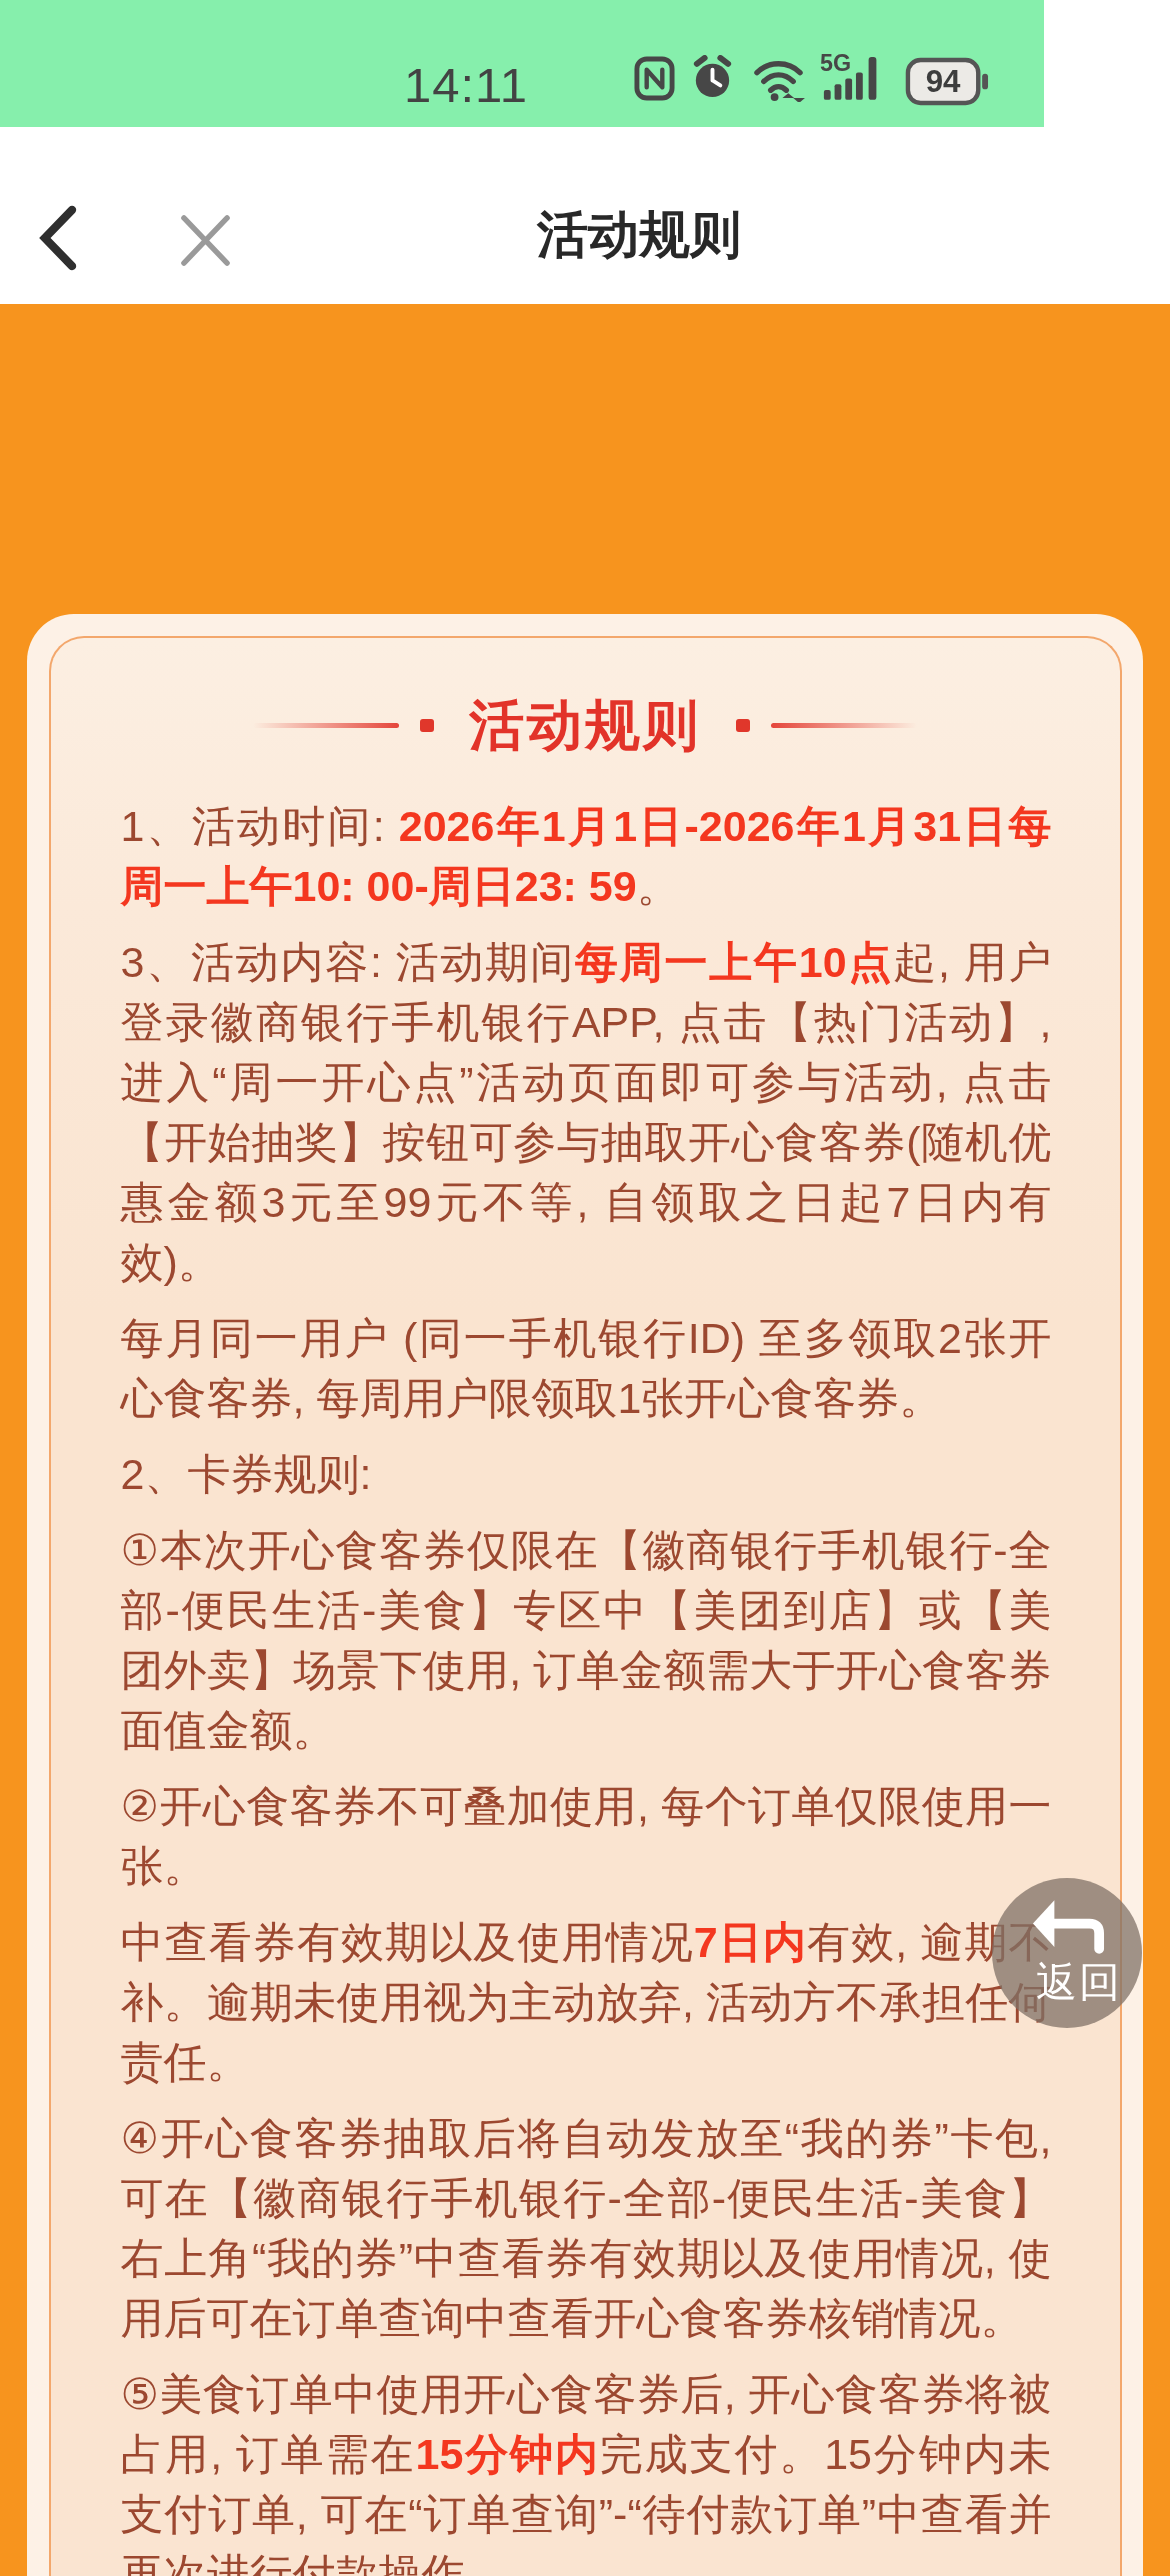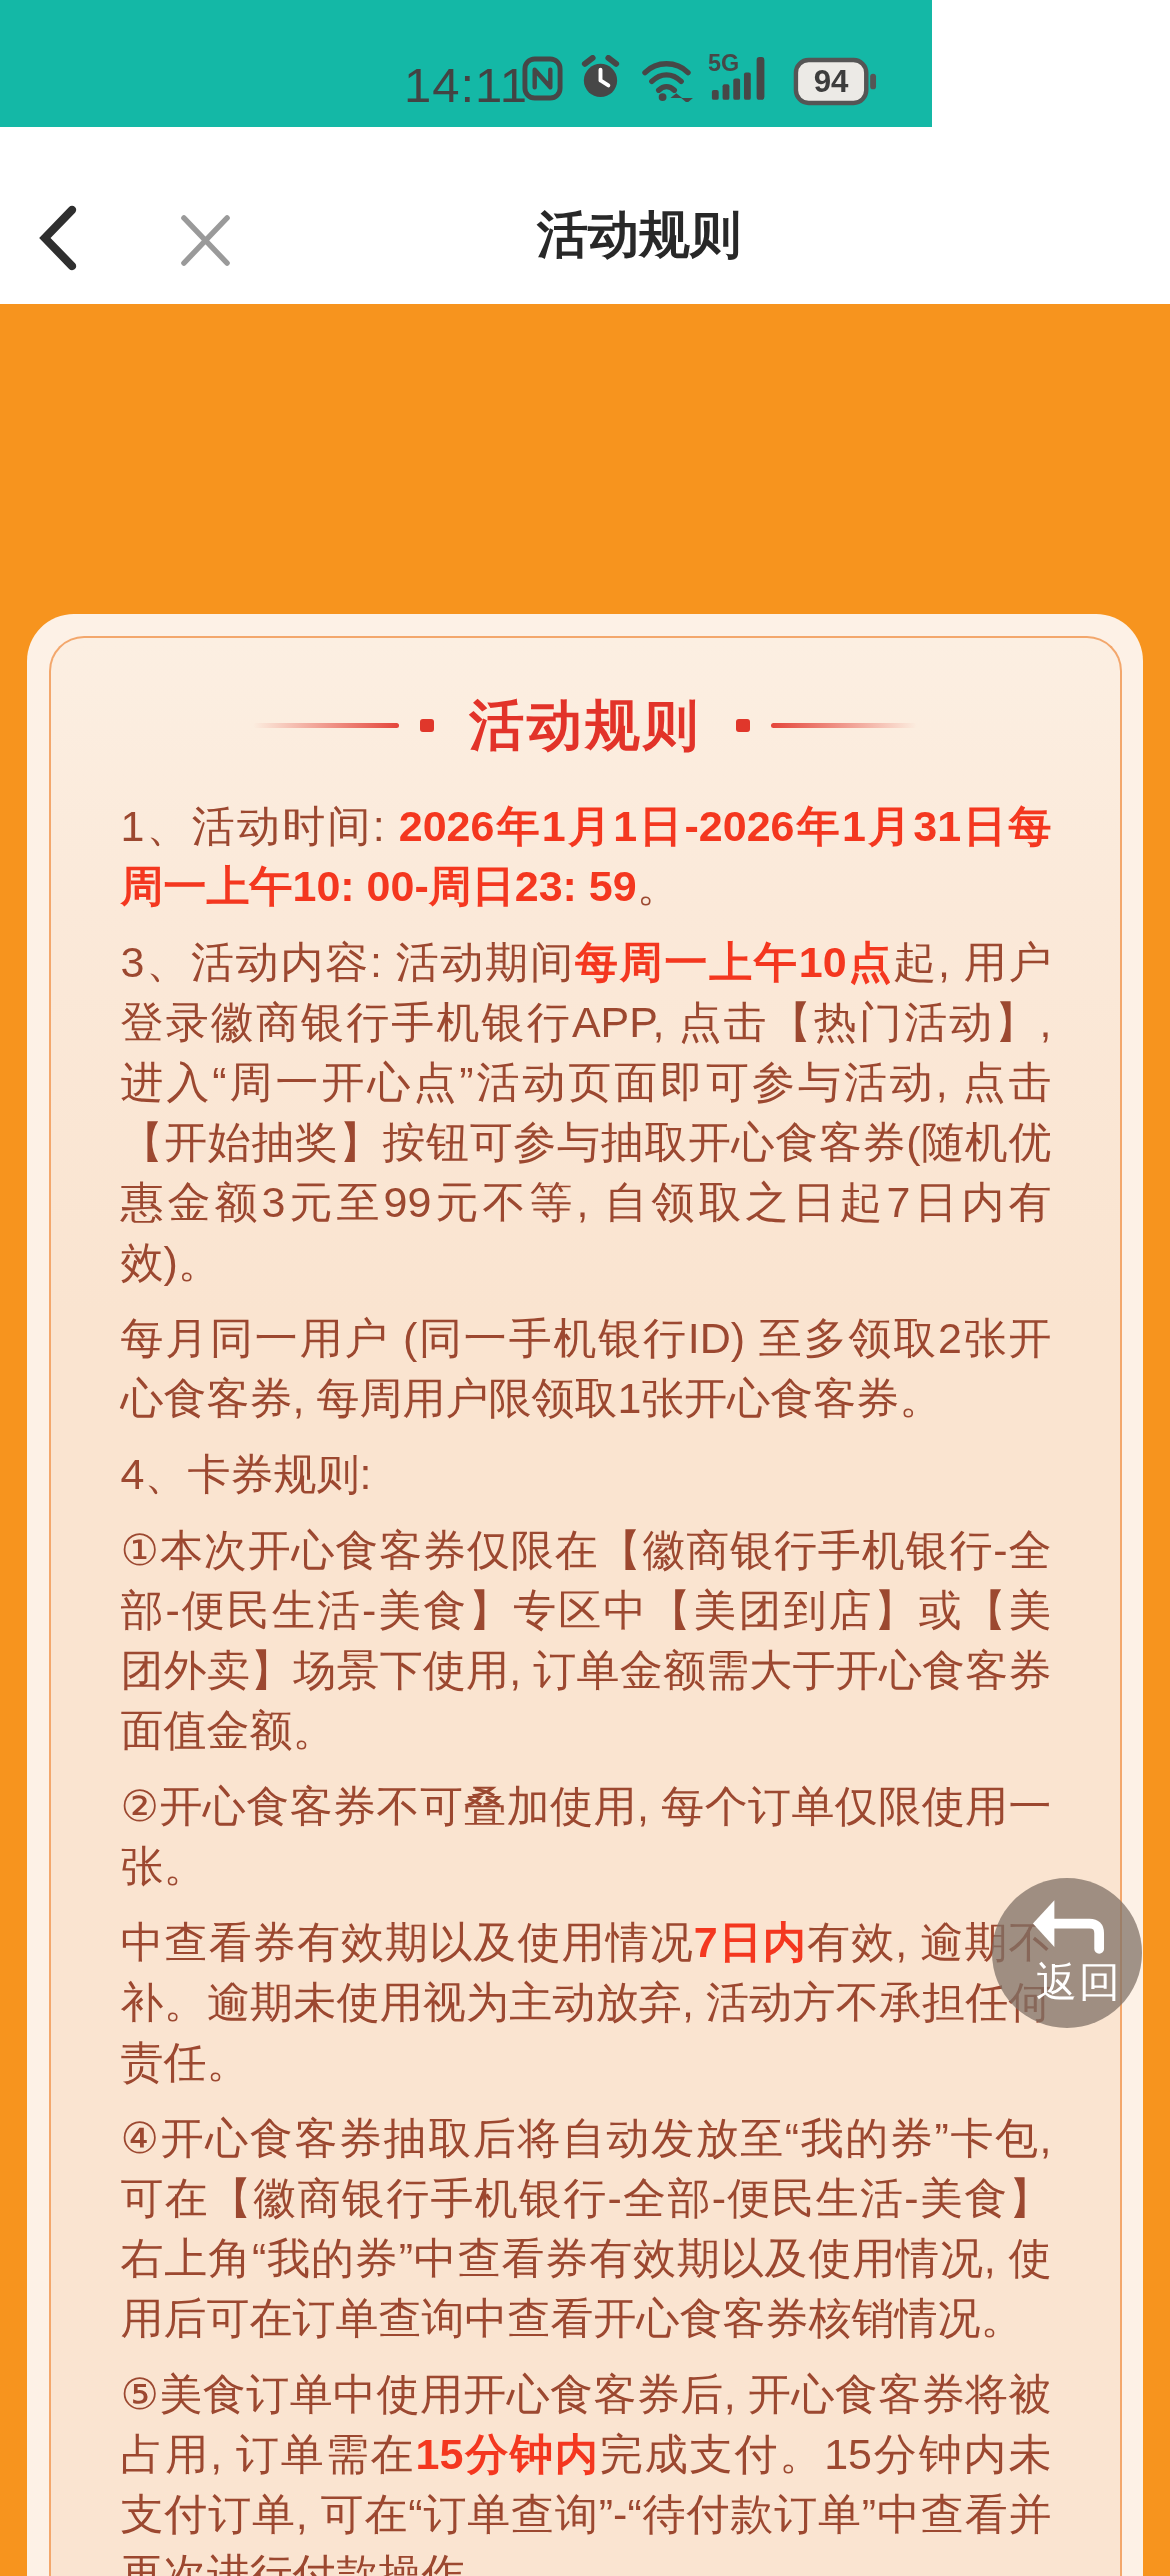--- a/index.html
+++ b/index.html
@@ -4,21 +4,21 @@
 <style>
   * { margin:0; padding:0; box-sizing:border-box; }
   html,body { width:1171px; height:2576px; overflow:hidden; }
   body {
     font-family:"Liberation Sans","DejaVu Sans",sans-serif;
     background:#ffffff;
     position:relative;
   }
 
   
-  .status-bar { position:absolute; left:0; top:0; width:932px; height:127px; background:#14b8a6;padding-left:18px; }
+  .status-bar { position:absolute; left:0; top:0; width:1044px; height:127px; background:#86efac;padding-left:18px; }
   .status-time {
     position:absolute; left:404px; top:57px;
     font-size:49px; font-weight:500; color:#434343; letter-spacing:1px;
   }
   .status-icons {
     position:absolute; right:55px; top:55px; height:51px;
     display:flex; align-items:flex-end; gap:14.6px;
   }
   .sicon { display:block; }
   .batt-wrap { position:relative; display:flex; align-items:center; }
@@ -157,21 +157,21 @@
         <span class="deco-dot"></span>
         <span class="panel-title-text">活动规则</span>
         <span class="deco-dot"></span>
         <span class="deco-line right"></span>
       </div>
 
       <div class="rules-text" id="rules-container">
           <p><span>1、活动时间: </span><span class="hl">2026年1月1日-2026年1月31日每周一上午10: 00-周日23: 59</span><span>。</span></p>
           <p><span>3、活动内容: 活动期间</span><span class="hl">每周一上午10点</span><span>起, 用户登录徽商银行手机银行APP, 点击【热门活动】, 进入“周一开心点”活动页面即可参与活动, 点击【开始抽奖】按钮可参与抽取开心食客券(随机优惠金额3元至99元不等, 自领取之日起7日内有效)。</span></p>
           <p><span>每月同一用户 (同一手机银行ID) 至多领取2张开心食客券, 每周用户限领取1张开心食客券。</span></p>
-          <p><span>4、卡券规则:</span></p>
+          <p><span>2、卡券规则:</span></p>
           <p><span>①本次开心食客券仅限在【徽商银行手机银行-全部-便民生活-美食】专区中【美团到店】或【美团外卖】场景下使用, 订单金额需大于开心食客券面值金额。</span></p>
           <p><span>②开心食客券不可叠加使用, 每个订单仅限使用一张。</span></p>
           <p><span>中查看券有效期以及使用情况</span><span class="hl">7日内</span><span>有效, 逾期不补。逾期未使用视为主动放弃, 活动方不承担任何责任。</span></p>
           <p><span>④开心食客券抽取后将自动发放至“我的券”卡包, 可在【徽商银行手机银行-全部-便民生活-美食】右上角“我的券”中查看券有效期以及使用情况, 使用后可在订单查询中查看开心食客券核销情况。</span></p>
           <p><span>⑤美食订单中使用开心食客券后, 开心食客券将被占用, 订单需在</span><span class="hl">15分钟内</span><span>完成支付。15分钟内未支付订单, 可在“订单查询”-“待付款订单”中查看并再次进行付款操作。</span></p>
         </div>
 
     </div>
   </div>
 </div>

